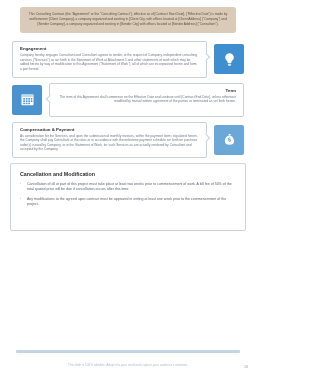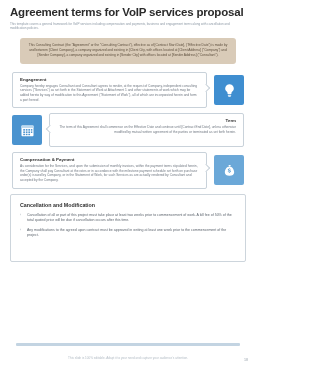--- a/index.html
+++ b/index.html
@@ -169,24 +169,20 @@
     bottom: 8px;
     font-size: 3.6px;
     color: #9aa4ae;
   }
 </style>
 </head>
 <body>
 
 <div class="slide">
 
-  <div class="header">
-    <div class="title">Agreement terms for VoIP services proposal</div>
-    <div class="subtitle">This template covers a general framework for VoIP services including compensation and payments, business and engagement terms along with cancellation and modification policies.</div>
-  </div>
 
   <div class="intro-box">
     <p>This Consulting Contract (the "Agreement" or the "Consulting Contract"), effective as of [Contract Start Date], ("Effective Date") is made by and between [Client Company], a company organized and existing in [Client City, with offices located at [Client Address] ("Company") and [Sender Company], a company organized and existing in [Sender City] with offices located at [Sender Address] ("Consultant").</p>
   </div>
 
   <div class="callouts">
 
     <div class="row right-icon">
       <div class="card notch-r">
         <h3>Engagement</h3>

